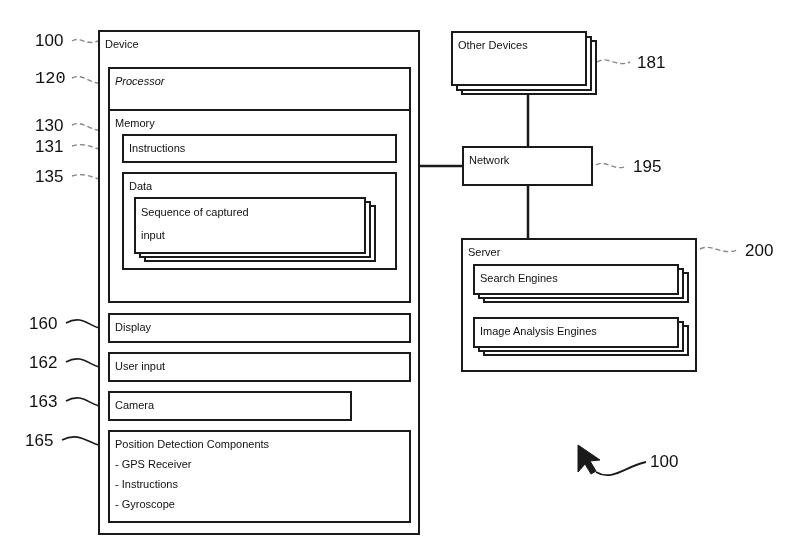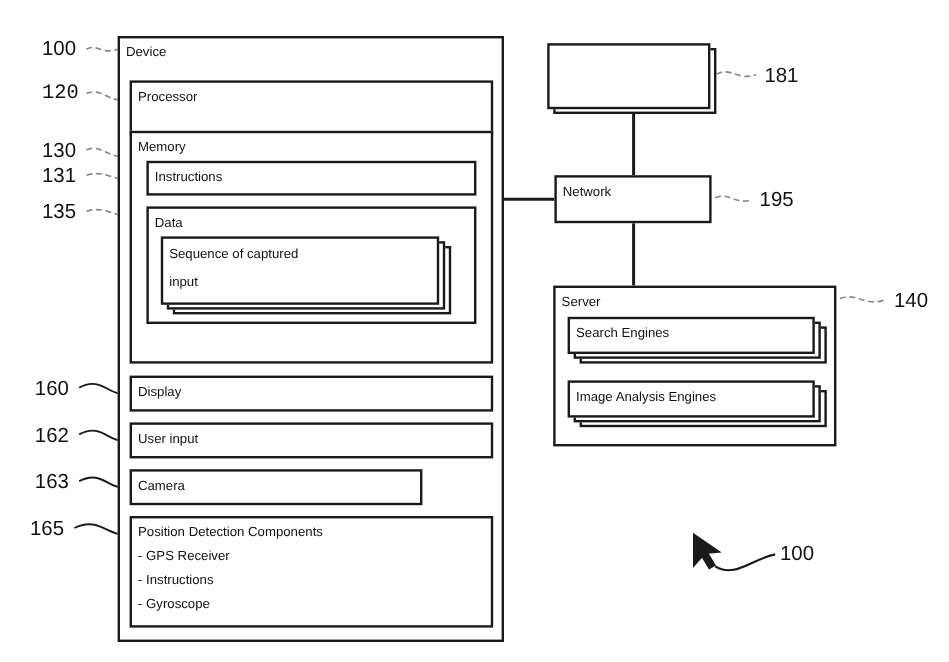--- a/index.html
+++ b/index.html
@@ -92,21 +92,21 @@
 
     <line x1="528" y1="186" x2="528" y2="238" stroke="#1a1a1a" stroke-width="2.5"></line>
 
     <line x1="420" y1="166" x2="462" y2="166" stroke="#1a1a1a" stroke-width="2.5"></line>
   </svg>
 
   <div class="box box-outer" style="left:98px; top:30px; width:322px; height:505px;">
     <span class="boxlabel">Device</span>
   </div>
 
-  <div class="box" style="left:108px; top:67px; width:303px; height:46px;">
+  <div class="box" style="left:108px; top:67px; width:303px; height:46px;font-style:italic;">
     <span class="boxlabel">Processor</span>
   </div>
 
   <div class="box" style="left:108px; top:109px; width:303px; height:194px;">
     <span class="boxlabel">Memory</span>
   </div>
 
   <div class="box" style="left:122px; top:134px; width:275px; height:29px;">
     <span class="boxlabel">Instructions</span>
   </div>
@@ -136,20 +136,23 @@
 
   <div class="box" style="left:108px; top:430px; width:303px; height:93px;">
     <span class="boxlabel" style="top:3px;">Position Detection Components</span>
     <span class="boxlabel" style="top:23px;">- GPS Receiver</span>
     <span class="boxlabel" style="top:43px;">- Instructions</span>
     <span class="boxlabel" style="top:63px;">- Gyroscope</span>
   </div>
 
   <div class="stack-shadow" style="left:461px; top:40px; width:136px; height:55px;"></div>
   <div class="stack-shadow" style="left:456px; top:36px; width:136px; height:55px;"></div>
+  <div class="box" style="left:451px; top:31px; width:136px; height:55px;">
+    <span class="boxlabel">Other Devices</span>
+  </div>
 
   <div class="box" style="left:462px; top:146px; width:131px; height:40px;">
     <span class="boxlabel">Network</span>
   </div>
 
   <div class="box" style="left:461px; top:238px; width:236px; height:134px;">
     <span class="boxlabel">Server</span>
   </div>
 
   <div class="stack-shadow" style="left:483px; top:272px; width:206px; height:31px;"></div>
@@ -168,16 +171,16 @@
   <span class="refnum" style="left:35px; top:69px;font-family:Liberation Mono, monospace;">120</span>
   <span class="refnum" style="left:35px; top:116px;">130</span>
   <span class="refnum" style="left:35px; top:137px;">131</span>
   <span class="refnum" style="left:35px; top:167px;">135</span>
   <span class="refnum" style="left:29px; top:314px;">160</span>
   <span class="refnum" style="left:29px; top:353px;">162</span>
   <span class="refnum" style="left:29px; top:392px;">163</span>
   <span class="refnum" style="left:25px; top:431px;">165</span>
   <span class="refnum" style="left:637px; top:53px;">181</span>
   <span class="refnum" style="left:633px; top:157px;">195</span>
-  <span class="refnum" style="left:745px; top:241px;">140</span>
+  <span class="refnum" style="left:745px; top:241px;">200</span>
   <span class="refnum" style="left:650px; top:452px;">100</span>
 
 </div>
 
 </body></html>

